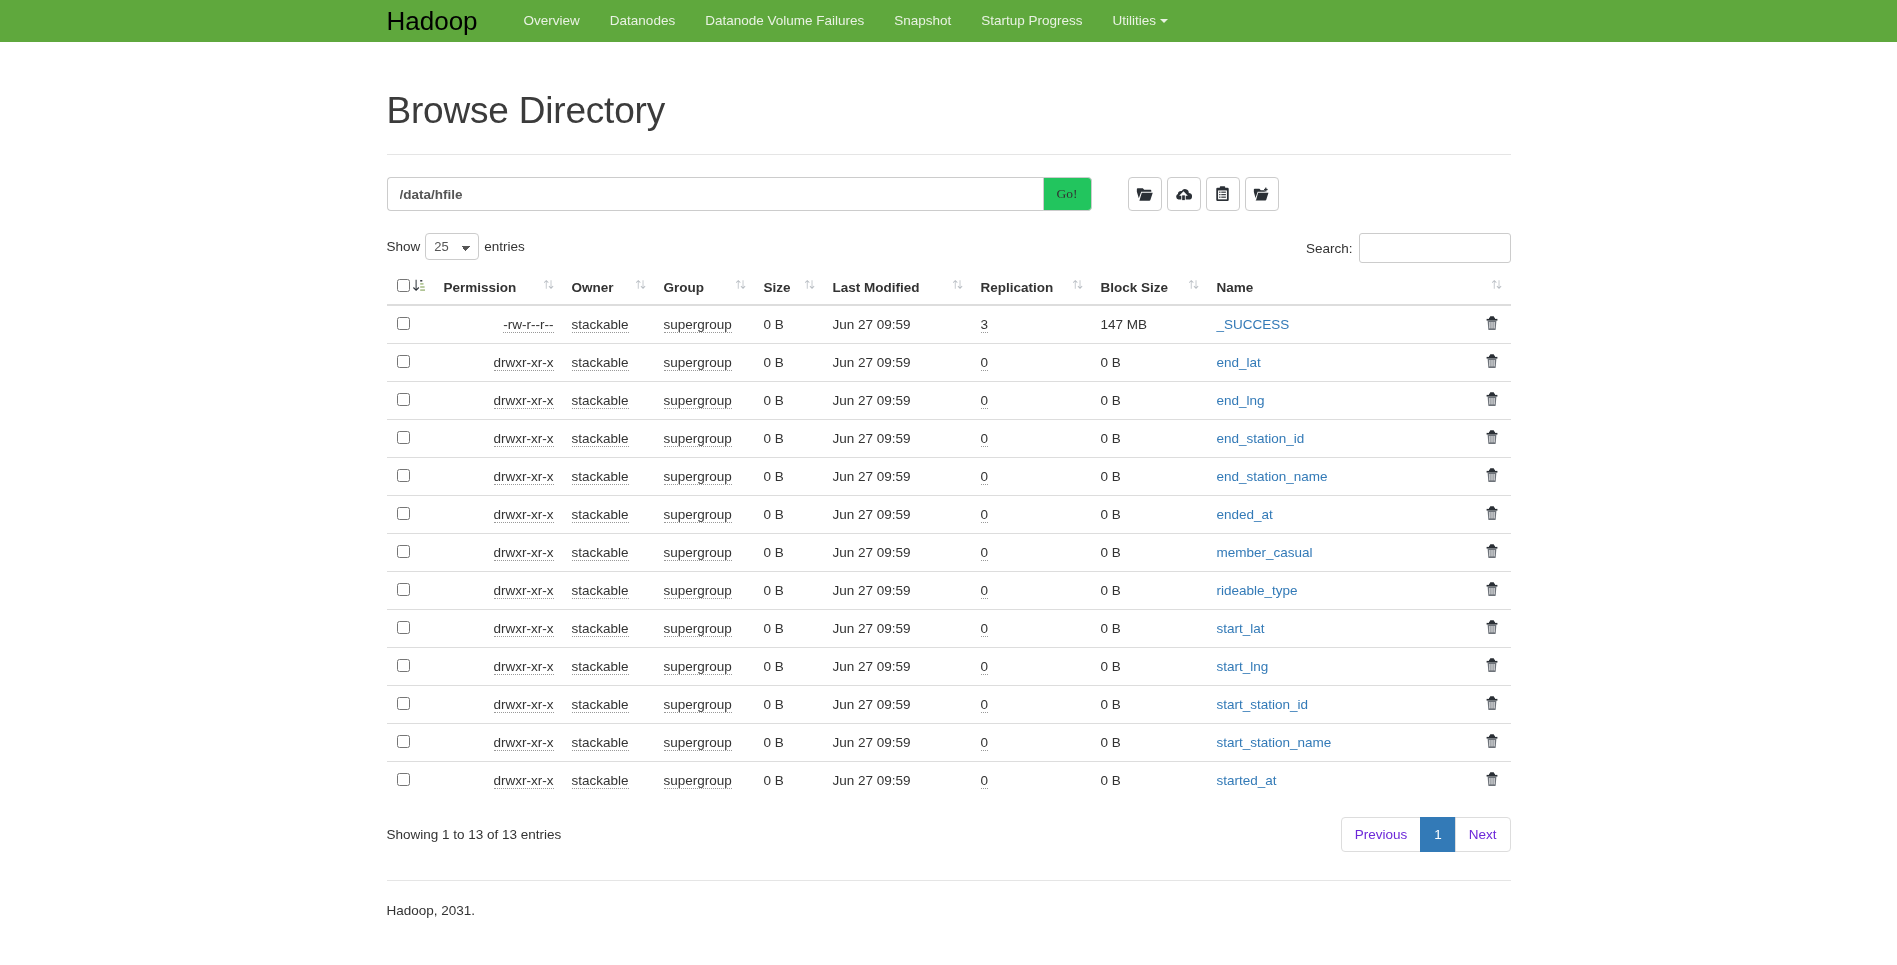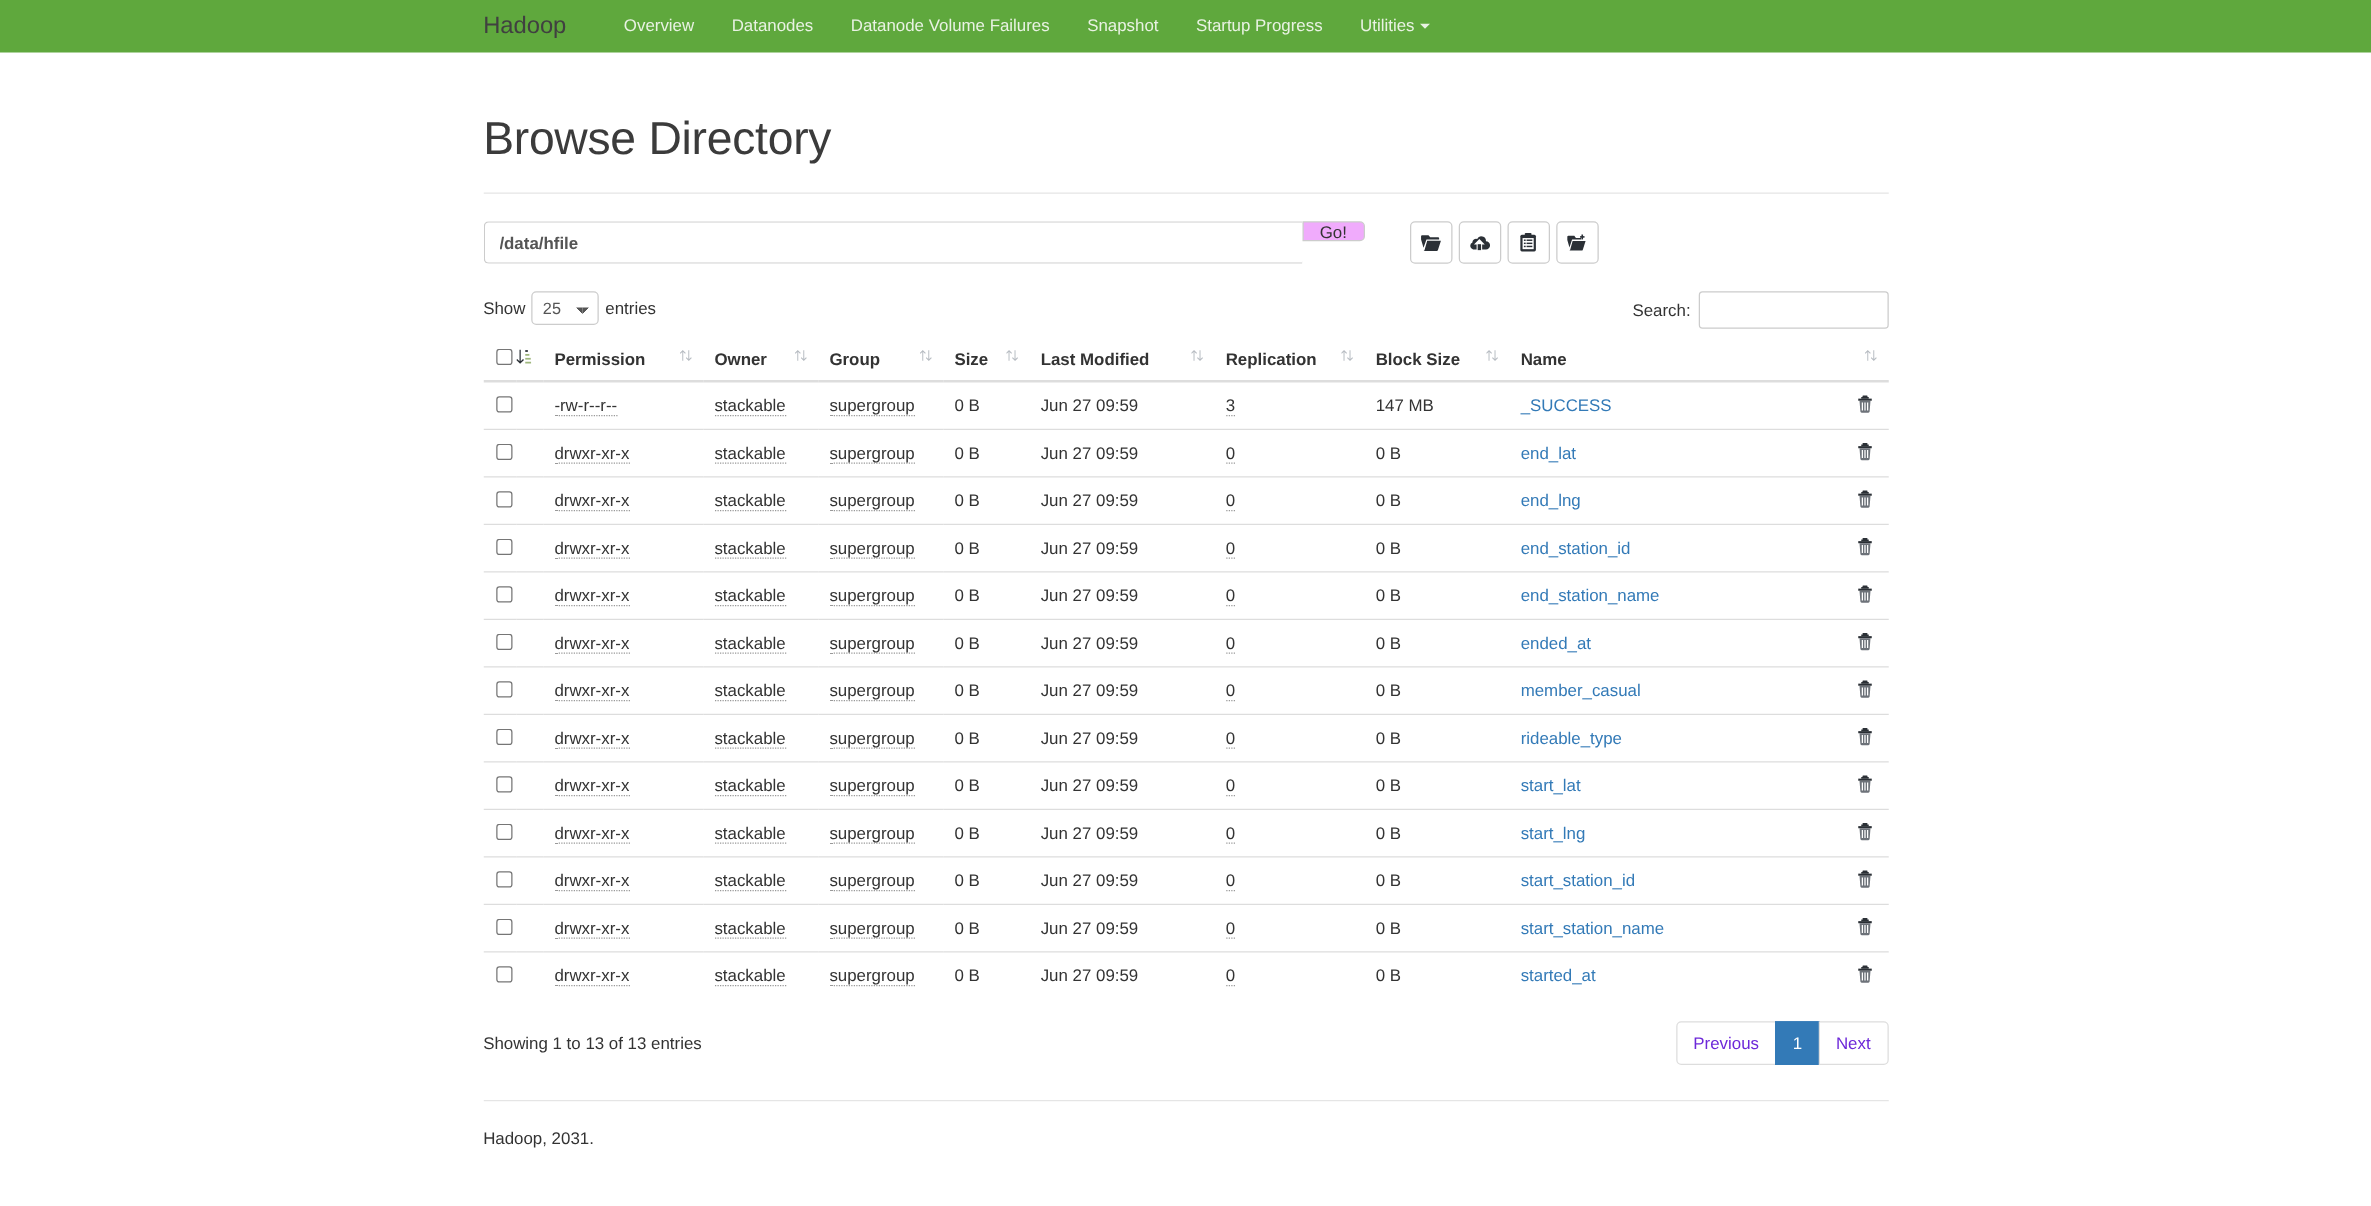--- a/index.html
+++ b/index.html
@@ -22,22 +22,22 @@
     width: 100%;
   }
   .navbar-inner {
     width: 1150px;
     margin: 0 auto;
     display: flex;
     align-items: stretch;
     padding-left: 13px;
   }
   .brand {
-    color: #404040;
-    font-size: 19px;
+    color: #000000;
+    font-size: 26px;
     line-height: 42px;
     padding: 0 15px 0 0;
     margin-right: 16px;
     text-decoration: none;
     white-space: nowrap;
   }
   .nav-link {
     color: #e9f2e3;
     font-size: 13.5px;
     line-height: 42px;
@@ -88,29 +88,29 @@
     border-radius: 4px 0 0 4px;
     padding: 6px 12px;
     font-size: 13.5px;
     color: #555555;
     font-family: "Liberation Sans", sans-serif;
     outline: none;
     background:#fff;
     font-weight:bold;
   }
   .go-btn {
-    height: 16px;
+    height: 34px;
     border: 1px solid #cccccc;
-    background: #f0abfc;
+    background: #22c55e;
     border-radius: 0 4px 4px 0;
     padding: 0 13px;
     font-size: 13.5px;
     color: #333333;
     cursor: pointer;
-    font-family: Liberation Sans, sans-serif;
+    font-family: Liberation Serif, serif;
   }
   .btn-toolbar { display: flex; margin-left: 36px; }
   .icon-btn {
     width: 34px; height: 34px;
     border: 1px solid #cccccc;
     background: #ffffff;
     border-radius: 4px;
     margin-right: 5px;
     display: flex;
     align-items: center;
@@ -183,21 +183,21 @@
     vertical-align: middle;
     color: #333333;
     white-space: nowrap;
   }
   table.files tbody tr:first-child td { border-top: 0; }
   .th-inner { display:flex; align-items:center; justify-content: space-between; gap: 14px; }
   .sort-ico { flex: 0 0 auto; opacity: 1; }
 
   .col-check  { width: 26px; padding-left: 10px !important; padding-right:0 !important;}
   .col-sortall{ width: 22px; padding-left: 0 !important; padding-right: 4px !important;}
-  .col-perm   { width: 128px; }
+  .col-perm   { width: 128px; text-align: right; }
   .col-owner  { width: 92px; }
   .col-group  { width: 100px; }
   .col-size   { width: 62px; }
   .col-mod    { width: 148px; }
   .col-repl   { width: 120px; }
   .col-bsize  { width: 116px; }
   .col-name   { width: auto; }
   .col-trash  { width: 34px; text-align: right; padding-right: 12px !important; }
 
   input[type=checkbox].rowcheck {

